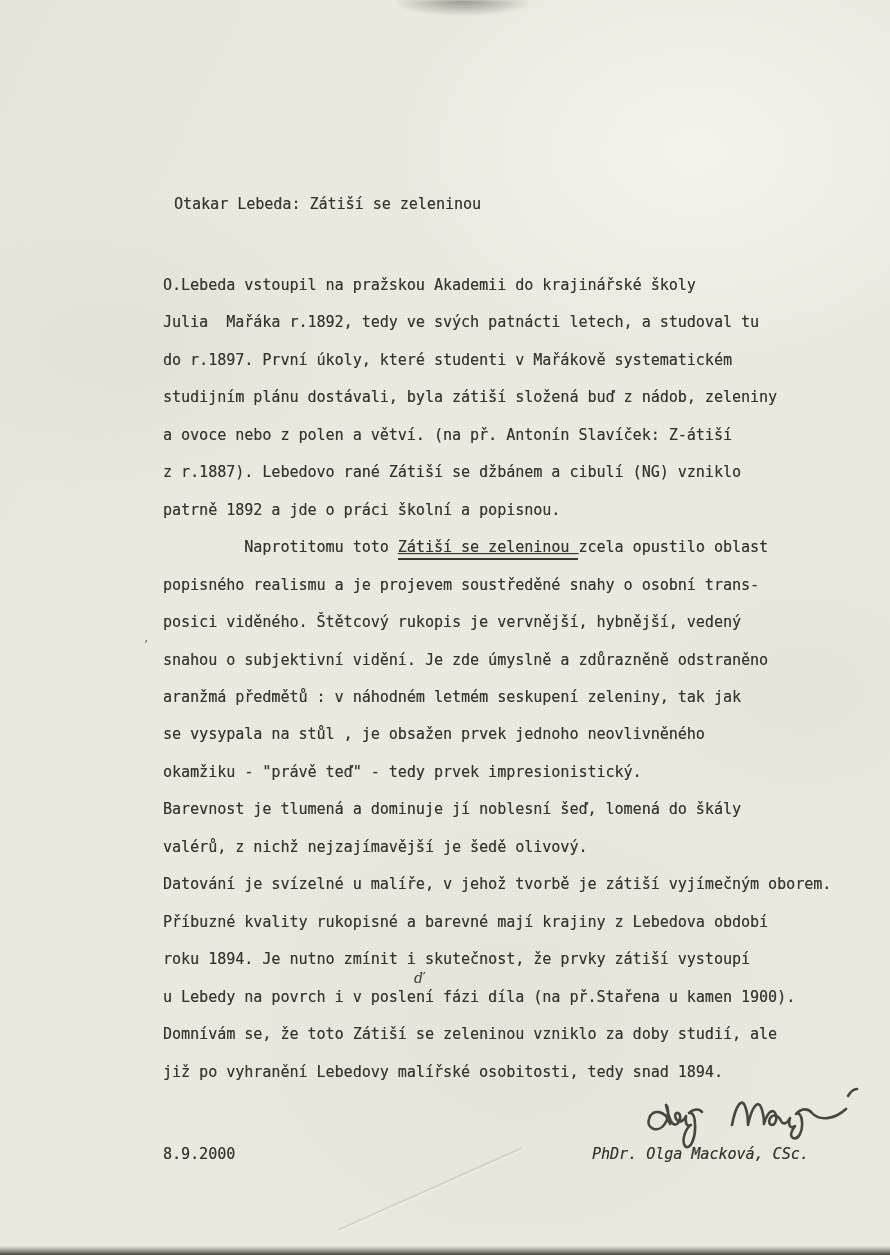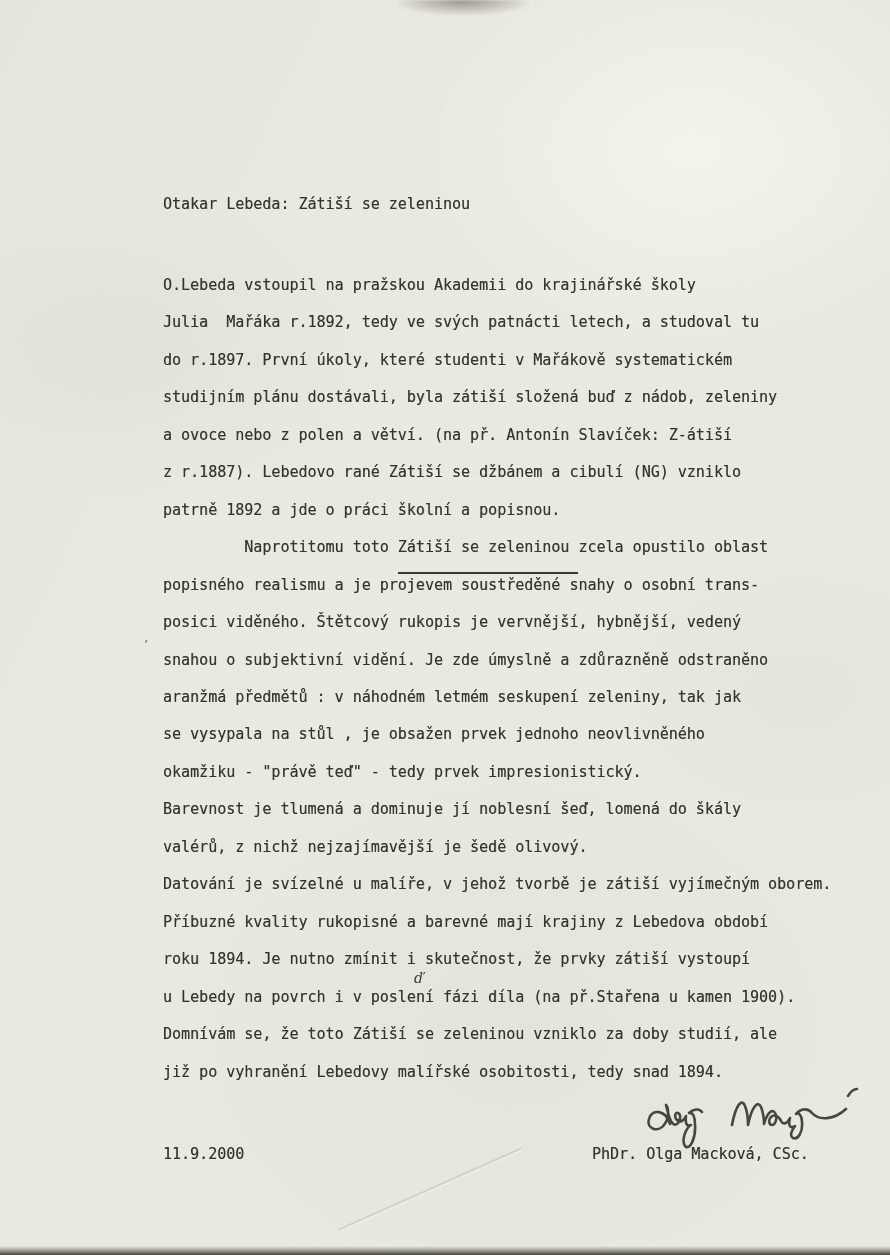--- a/index.html
+++ b/index.html
@@ -19,41 +19,42 @@
       radial-gradient(ellipse 420px 300px at 78% 12%, rgba(255,255,250,.45), transparent 72%),
       radial-gradient(ellipse 520px 420px at 58% 82%, rgba(128,128,112,.05), transparent 70%),
       radial-gradient(ellipse 260px 180px at 90% 55%, rgba(125,125,108,.05), transparent 75%),
       linear-gradient(115deg, rgba(148,148,132,.05) 0%, transparent 28%);
   }
   .typed{
     font-size:15px;
     text-shadow:.3px .3px .5px rgba(52,51,45,.5);
   }
   .header-block{
-    position:absolute;left:163px;top:111px;
+    position:absolute;left:174px;top:111px;
     line-height:37.5px;white-space:pre;
   }
   .body-block{
     position:absolute;left:163px;top:267px;
     line-height:37.45px;white-space:pre;
   }
   .line{white-space:pre;}
   .u{
     border-bottom:2px solid #3a392f;
-    padding-bottom:16px;
+    padding-bottom:2px;
+    text-decoration:underline;
   }
   .ins{position:relative;}
   .ins-mark{
     position:absolute;left:-2px;top:-17px;
     font-family:"DejaVu Serif","Liberation Serif",serif;
     font-style:italic;font-size:14px;line-height:1;
     color:#3a3933;text-shadow:none;
   }
   .footer-date{position:absolute;left:163px;top:1136px;line-height:37.5px;}
-  .footer-sign{position:absolute;left:592px;top:1136px;line-height:37.5px;}
+  .footer-sign{position:absolute;left:592px;top:1136px;line-height:37.5px;font-style:italic;}
   .signature-svg{position:absolute;left:636px;top:1080px;pointer-events:none;}
   .stray-mark{
     position:absolute;left:143px;top:633px;
     font-size:11px;color:#6b6a60;line-height:1;
   }
   .smudge-top{
     position:absolute;left:398px;top:0;width:130px;height:15px;
     background:radial-gradient(ellipse at 50% 0%, rgba(58,56,48,.48), rgba(58,56,48,.14) 55%, transparent 78%);
     filter:blur(1px);pointer-events:none;
   }
@@ -78,21 +79,21 @@
   <div class="smudge-top"></div>
 
   <div class="header-block typed">
     <div class="line">Otakar Lebeda: Zátiší se zeleninou</div>
   </div>
 
   <div class="body-block typed" id="body-block"><div class="line"><span>O.Lebeda vstoupil na pražskou Akademii do krajinářské školy</span></div><div class="line"><span>Julia  Mařáka r.1892, tedy ve svých patnácti letech, a studoval tu</span></div><div class="line"><span>do r.1897. První úkoly, které studenti v Mařákově systematickém</span></div><div class="line"><span>studijním plánu dostávali, byla zátiší složená buď z nádob, zeleniny</span></div><div class="line"><span>a ovoce nebo z polen a větví. (na př. Antonín Slavíček: Z-átiší</span></div><div class="line"><span>z r.1887). Lebedovo rané Zátiší se džbánem a cibulí (NG) vzniklo</span></div><div class="line"><span>patrně 1892 a jde o práci školní a popisnou.</span></div><div class="line"><span>         Naprotitomu toto </span><span class="u">Zátiší se zeleninou </span><span>zcela opustilo oblast</span></div><div class="line"><span>popisného realismu a je projevem soustředěné snahy o osobní trans-</span></div><div class="line"><span>posici viděného. Štětcový rukopis je vervnější, hybnější, vedený</span></div><div class="line"><span>snahou o subjektivní vidění. Je zde úmyslně a zdůrazněně odstraněno</span></div><div class="line"><span>aranžmá předmětů : v náhodném letmém seskupení zeleniny, tak jak</span></div><div class="line"><span>se vysypala na stůl , je obsažen prvek jednoho neovlivněného</span></div><div class="line"><span>okamžiku - "právě teď" - tedy prvek impresionistický.</span></div><div class="line"><span>Barevnost je tlumená a dominuje jí noblesní šeď, lomená do škály</span></div><div class="line"><span>valérů, z nichž nejzajímavější je šedě olivový.</span></div><div class="line"><span>Datování je svízelné u malíře, v jehož tvorbě je zátiší vyjímečným oborem.</span></div><div class="line"><span>Příbuzné kvality rukopisné a barevné mají krajiny z Lebedova období</span></div><div class="line"><span>roku 1894. Je nutno zmínit i skutečnost, že prvky zátiší vystoupí</span></div><div class="line"><span>u Lebedy na povrch i v posle</span><span class="ins"><span class="ins-mark">ď</span></span><span>ní fázi díla (na př.Stařena u kamen 1900).</span></div><div class="line"><span>Domnívám se, že toto Zátiší se zeleninou vzniklo za doby studií, ale</span></div><div class="line"><span>již po vyhranění Lebedovy malířské osobitosti, tedy snad 1894.</span></div></div>
 
   <span class="stray-mark">,</span>
 
-  <div class="footer-date typed">11.9.2000</div>
+  <div class="footer-date typed">8.9.2000</div>
   <div class="footer-sign typed">PhDr. Olga Macková, CSc.</div>
 
   <svg class="signature-svg" width="234" height="82" viewBox="0 0 234 82" aria-label="signature">
     <g fill="none" stroke="#3b3a32" stroke-width="2.6" stroke-linecap="round" stroke-linejoin="round" opacity="0.92">
       <path d="M34,44 C30,30 16,28 13,39 C10,49 22,53 28,45 C33,39 33,28 30,25
                C33,38 36,47 41,44 C45,41 45,34 42,33 C39,32 38,37 41,40
                C44,43 48,41 50,36 C49,44 51,47 55,45
                C50,48 45,60 49,66 C54,71 60,58 59,44 C59,37 57,32 53,33
                C57,29 63,28 66,32"></path>
       <path d="M96,45 C100,24 106,18 109,26 C111,31 112,40 112,45

